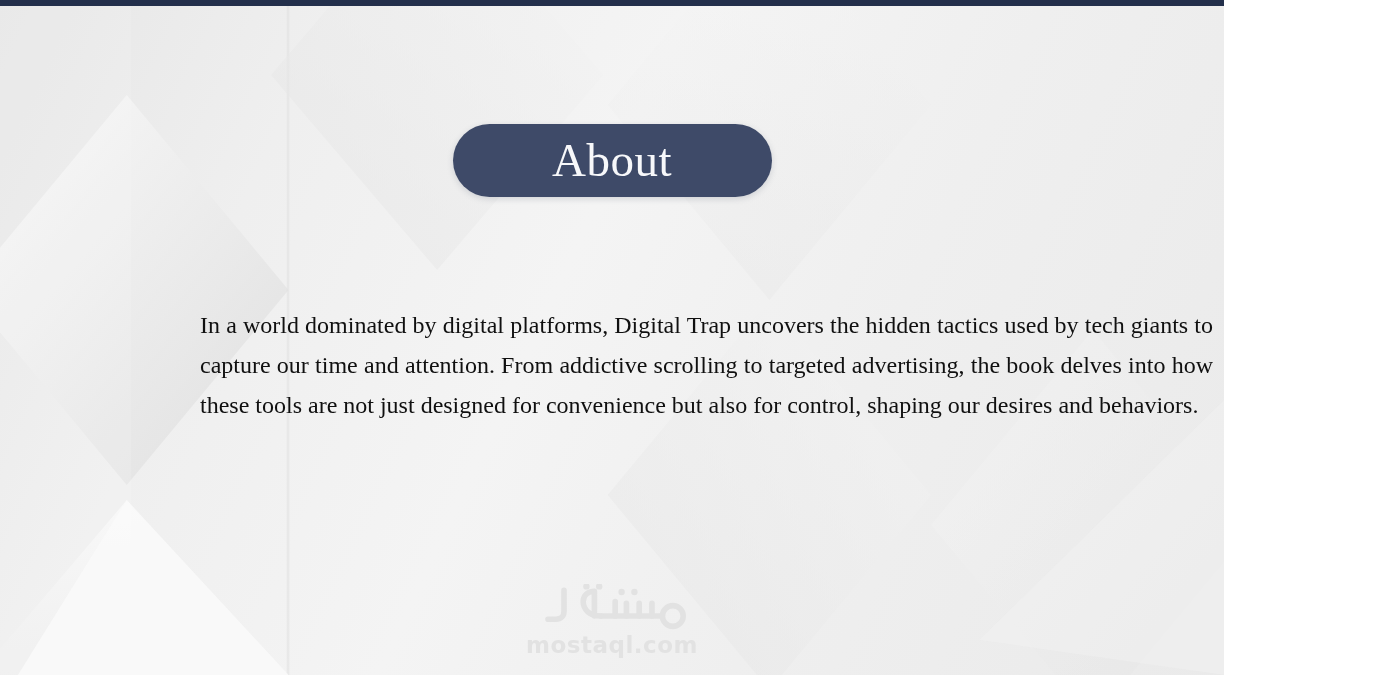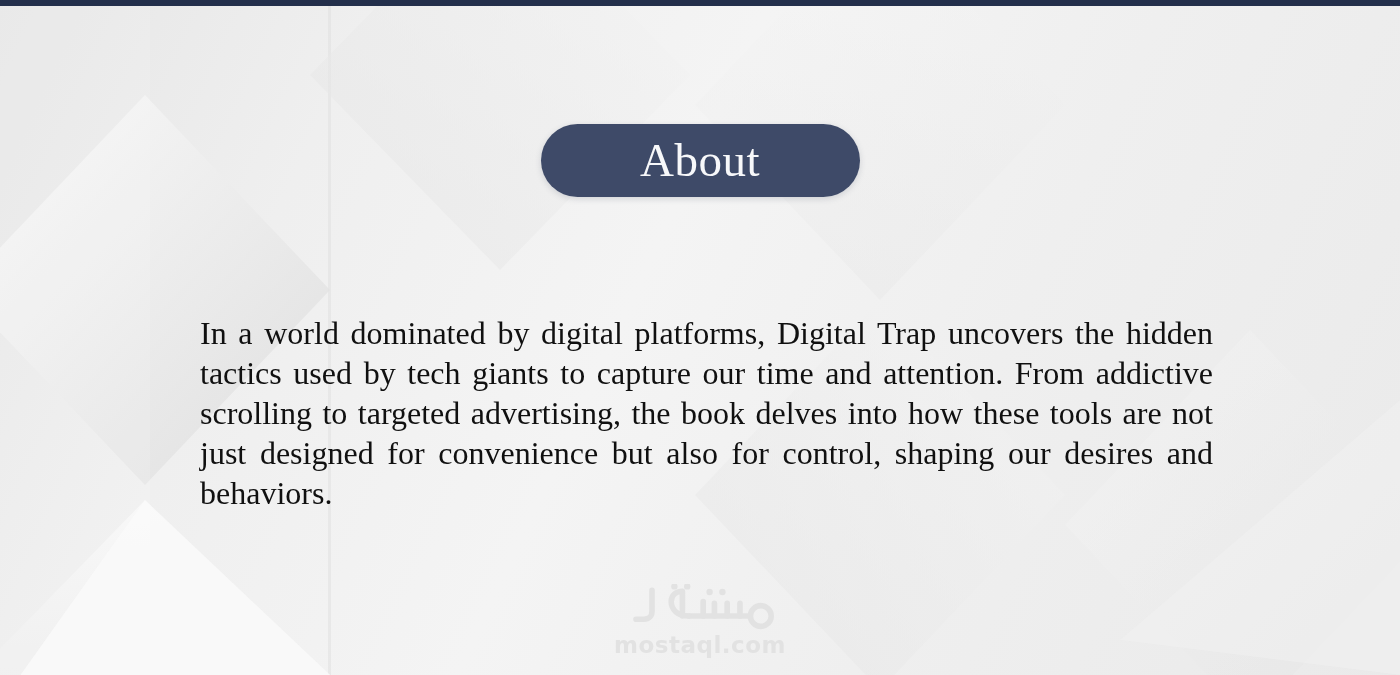--- a/index.html
+++ b/index.html
@@ -4,21 +4,21 @@
 <title>About — Digital Trap</title>
 <style>
   html, body {
     margin: 0;
     padding: 0;
     background: #ffffff;
   }
 
   .slide {
     position: relative;
-    width: 1400px;
+    width: 1224px;
     height: 675px;
     overflow: hidden;
     background: #eeeeee;
     font-family: "Liberation Serif", "DejaVu Serif", serif;
   }
 
   
   .bg-base {
     position: absolute;
     inset: 0;
@@ -75,21 +75,21 @@
 
   
   .body-copy {
     position: absolute;
     top: 281px;
     left: 200px;
     width: 1013px;
     z-index: 4;
     color: #101010;
     font-family: "Liberation Serif", "DejaVu Serif", serif;
-    font-size: 32px;
+    font-size: 24px;
     line-height: 40px;
     text-align: justify;
     text-justify: inter-word;
     font-weight: 400;
   }
 
   
   .watermark {
     position: absolute;
     left: 0;

